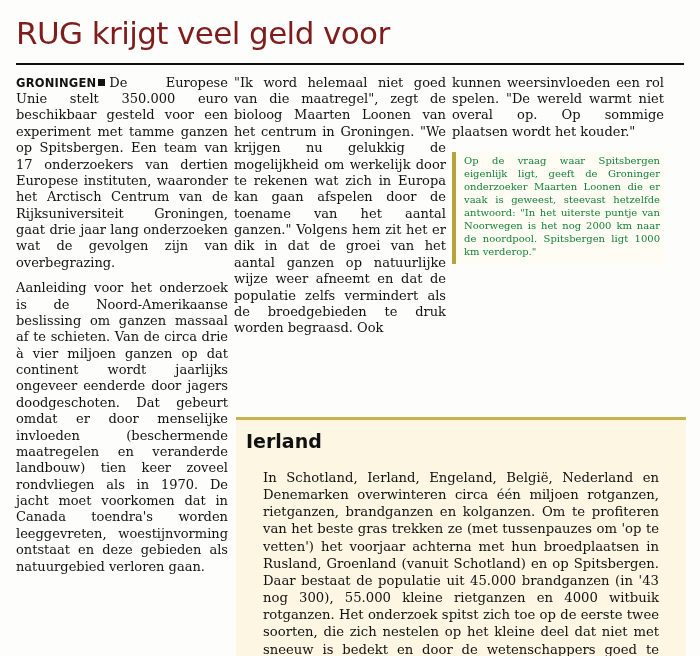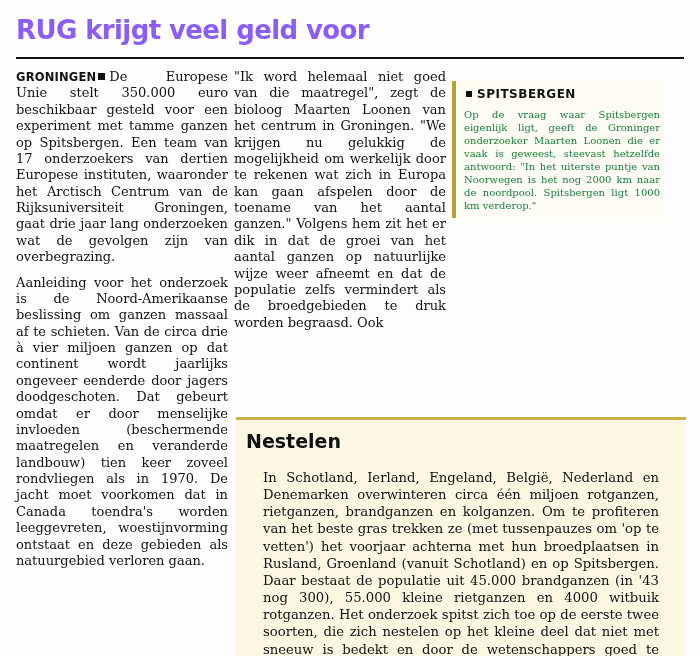--- a/index.html
+++ b/index.html
@@ -19,25 +19,25 @@
     position: relative;
     width: 700px;
     height: 656px;
     box-sizing: border-box;
     padding: 14px 14px 0 14px;
     background: #fdfdfb;
   }
   
   .headline {
     font-family: "DejaVu Sans", sans-serif;
-    font-weight: bold;
-    font-size: 26px;
+    font-weight: normal;
+    font-size: 31px;
     line-height: 1.12;
     letter-spacing: -0.6px;
-    color: #8b5cf6;
+    color: #7f1d1d;
     margin: 2px 0 0 2px;
     width: 672px;
   }
   .headline .l2 {
     display: block;
   }
   .rule {
     border: 0;
     border-top: 2px solid #111;
     margin: 12px 2px 10px 2px;
@@ -147,27 +147,27 @@
     <div class="col">
       <p><span class="dropcap-lead">GRONINGEN</span><span class="sq"></span><span>De Europese Unie stelt 350.000 euro beschikbaar gesteld voor een experiment met tamme ganzen op Spitsbergen. Een team van 17 onderzoekers van dertien Europese instituten, waaronder het Arctisch Centrum van de Rijksuniversiteit Groningen, gaat drie jaar lang onderzoeken wat de gevolgen zijn van overbegrazing.</span></p>
       <p>Aanleiding voor het onderzoek is de Noord-Amerikaanse beslissing om ganzen massaal af te schieten. Van de circa drie à vier miljoen ganzen op dat continent wordt jaarlijks ongeveer eenderde door jagers doodgeschoten. Dat gebeurt omdat er door menselijke invloeden (beschermende maatregelen en veranderde landbouw) tien keer zoveel rondvliegen als in 1970. De jacht moet voorkomen dat in Canada toendra's worden leeggevreten, woestijnvorming ontstaat en deze gebieden als natuurgebied verloren gaan.</p>
     </div>
 
     <div class="col">
       <p>"Ik word helemaal niet goed van die maatregel", zegt de bioloog Maarten Loonen van het centrum in Groningen. "We krijgen nu gelukkig de mogelijkheid om werkelijk door te rekenen wat zich in Europa kan gaan afspelen door de toename van het aantal ganzen." Volgens hem zit het er dik in dat de groei van het aantal ganzen op natuurlijke wijze weer afneemt en dat de populatie zelfs vermindert als de broedgebieden te druk worden begraasd. Ook</p>
     </div>
 
     <div class="col">
+      <p>kunnen weersinvloeden een rol spelen. "De wereld warmt niet overal op. Op sommige plaatsen wordt het kouder."</p>
 
       <div class="sidebox">
-        <div class="sidebox-head"><span class="sq"></span><span>SPITSBERGEN</span></div>
         <div class="sidebox-body">Op de vraag waar Spitsbergen eigenlijk ligt, geeft de Groninger onderzoeker Maarten Loonen die er vaak is geweest, steevast hetzelfde antwoord: "In het uiterste puntje van Noorwegen is het nog 2000 km naar de noordpool. Spitsbergen ligt 1000 km verderop."</div>
       </div>
     </div>
 
   </div>
 
   <div class="nestbox">
-    <h2>Nestelen</h2>
+    <h2>Ierland</h2>
     <p>In Schotland, Ierland, Engeland, België, Nederland en Denemarken overwinteren circa één miljoen rotganzen, rietganzen, brandganzen en kolganzen. Om te profiteren van het beste gras trekken ze (met tussenpauzes om 'op te vetten') het voorjaar achterna met hun broedplaatsen in Rusland, Groenland (vanuit Schotland) en op Spitsbergen. Daar bestaat de populatie uit 45.000 brandganzen (in '43 nog 300), 55.000 kleine rietganzen en 4000 witbuik rotganzen. Het onderzoek spitst zich toe op de eerste twee soorten, die zich nestelen op het kleine deel dat niet met sneeuw is bedekt en door de wetenschappers goed te overzien is.</p>
   </div>
 
 </div>
 
 </body></html>

